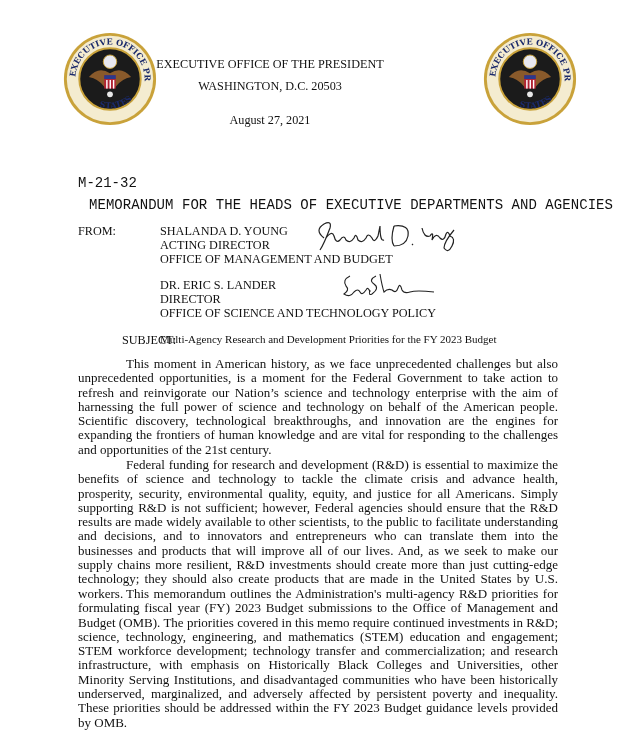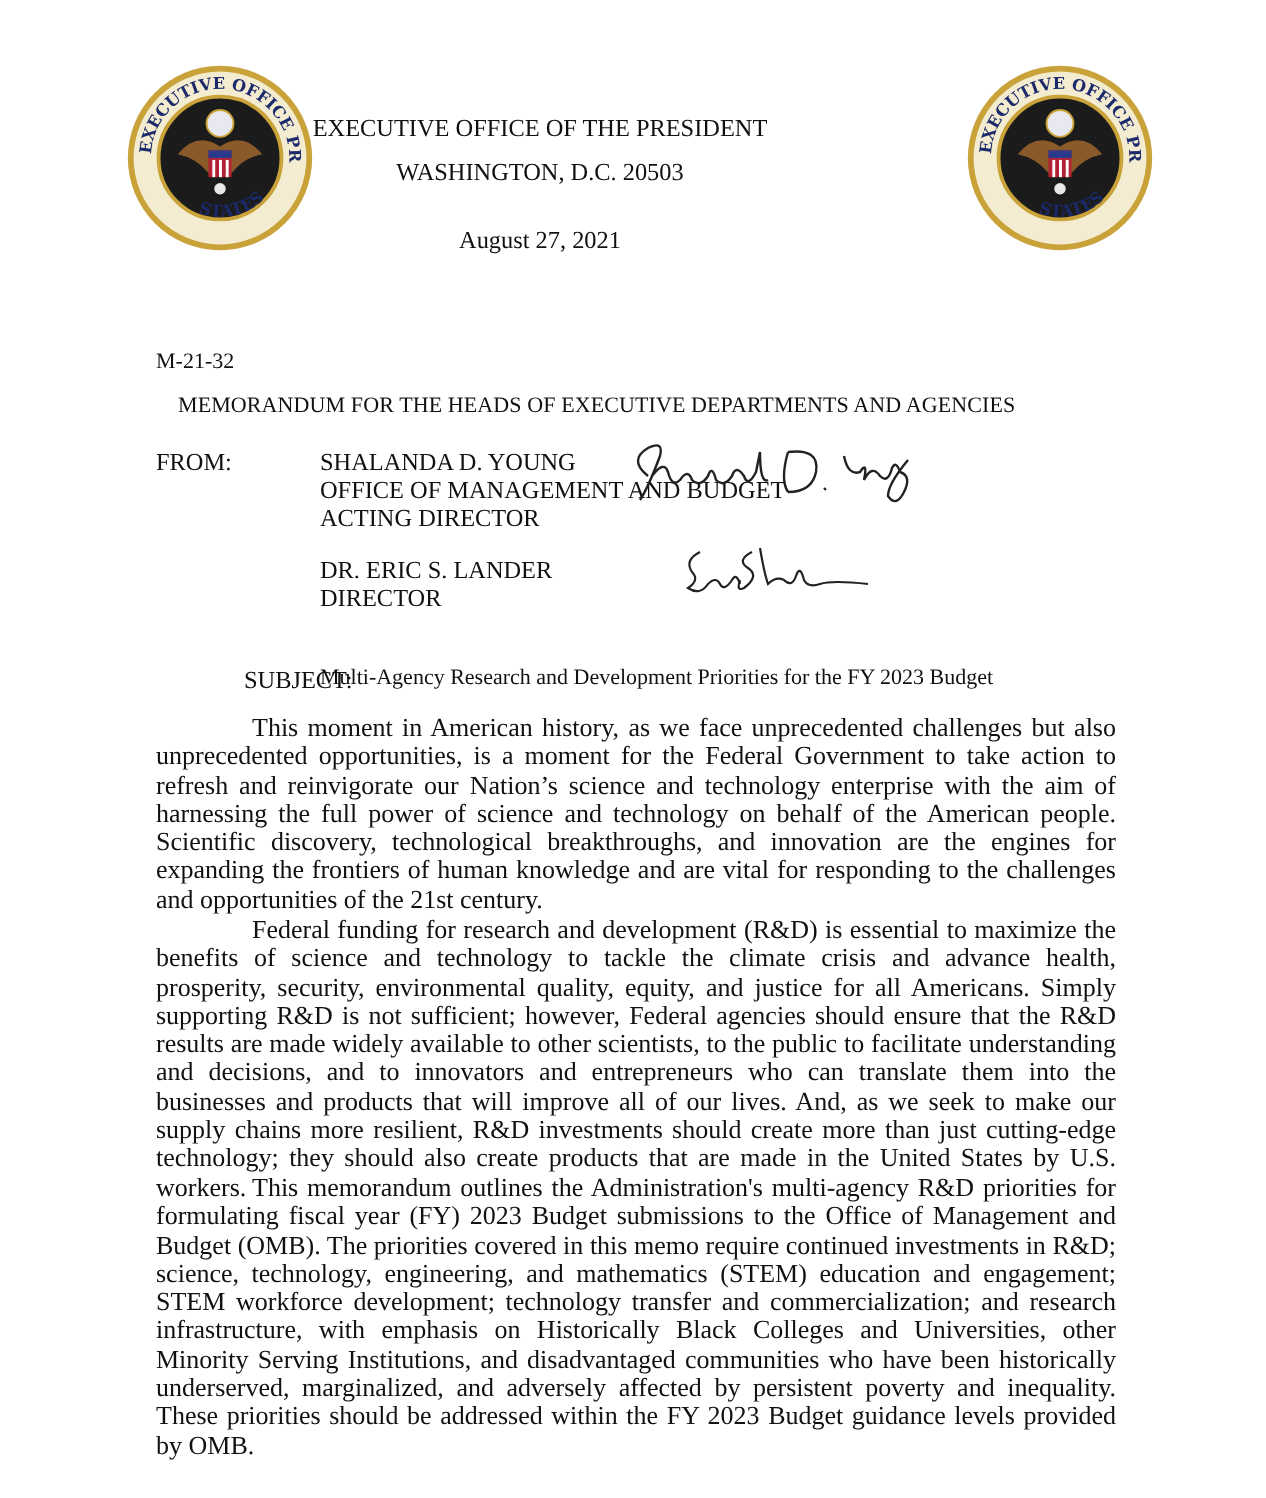--- a/index.html
+++ b/index.html
@@ -6,21 +6,21 @@
   body { width:633px; height:749px; position:relative; overflow:hidden;
          font-family:"Liberation Serif", "DejaVu Serif", serif; color:#111; }
   .seal { position:absolute; width:96px; height:96px; }
   .seal svg { width:96px; height:96px; display:block; }
   #seal-left { left:62px; top:31px; }
   #seal-right { left:482px; top:31px; }
   .hdr { position:absolute; left:0; width:540px; text-align:center; font-size:12.2px; }
   #hdr1 { top:57px; }
   #hdr2 { top:79px; }
   #hdr-date { top:113px; }
-  .line { position:absolute; font-size:11px; white-space:nowrap; }
+  .line { position:absolute; font-size:14px; white-space:nowrap;font-family:Liberation Mono, monospace; }
   #memo-num { left:78px; top:175px; }
   #memo-for { left:89px; top:197px; letter-spacing:0.05px; }
   .lbl { position:absolute; left:78px; font-size:12.2px; }
   #from-lbl { top:224px;text-align:center; }
   .sigblock { position:absolute; left:160px; font-size:12.2px; line-height:14px; }
   #sig1 { top:224px; }
   #sig2 { top:278px; }
   .sig { position:absolute; }
   #sign-young { left:310px; top:216px; width:150px; height:40px; }
   #sign-lander { left:340px; top:270px; width:95px; height:30px; }
@@ -79,34 +79,35 @@
 <div id="hdr2" class="hdr">WASHINGTON, D.C.  20503</div>
 <div id="hdr-date" class="hdr">August 27, 2021</div>
 
 <div id="memo-num" class="line">M-21-32</div>
 <div id="memo-for" class="line">MEMORANDUM FOR THE HEADS OF EXECUTIVE DEPARTMENTS AND AGENCIES</div>
 
 <div id="from-lbl" class="lbl">FROM:</div>
 
 <div id="sig1" class="sigblock">
   <div>SHALANDA D. YOUNG</div>
+  <div>ACTING DIRECTOR</div>
   <div>OFFICE OF MANAGEMENT AND BUDGET</div>
-  <div>ACTING DIRECTOR</div>
 </div>
 <div id="sign-young" class="sig">
   <svg viewBox="0 0 150 40" width="150" height="40">
     <path d="M14 22 Q4 14 14 8 Q22 4 20 12 Q14 28 10 34 M16 22 Q22 14 24 20 Q26 28 30 24 Q34 18 36 24 Q40 28 44 22 Q46 16 48 24 Q52 28 56 22 Q58 16 62 22 Q64 28 68 20 L70 10 Q70 26 74 24" fill="none" stroke="#222" stroke-width="1.2"></path>
     <path d="M84 10 Q80 24 84 30 M84 10 Q100 8 98 20 Q96 30 84 30 M102 28 L103 29" fill="none" stroke="#222" stroke-width="1.2"></path>
     <path d="M112 12 Q114 22 120 20 Q124 14 122 24 Q126 16 130 22 Q134 26 136 18 Q138 14 140 20 Q146 22 142 30 Q138 38 134 32 Q134 26 144 14" fill="none" stroke="#222" stroke-width="1.2"></path>
   </svg>
 </div>
 
 <div id="sig2" class="sigblock">
   <div>DR. ERIC S. LANDER</div>
   <div>DIRECTOR</div>
+  <div>OFFICE OF SCIENCE AND TECHNOLOGY POLICY</div>
 </div>
 <div id="sign-lander" class="sig">
   <svg viewBox="0 0 95 30" width="95" height="30">
     <path d="M10 6 Q2 10 6 16 Q10 20 4 24 Q10 28 14 22 Q18 18 20 22 Q22 26 26 20 Q28 16 30 22" fill="none" stroke="#222" stroke-width="1.1"></path>
     <path d="M36 6 Q28 10 34 14 Q40 18 32 24 Q28 26 30 20 M40 4 Q42 16 44 22 Q48 18 52 20 Q56 24 58 18 Q60 12 62 20 Q64 24 70 22 Q76 20 94 22" fill="none" stroke="#222" stroke-width="1.1"></path>
   </svg>
 </div>
 
 <div id="subj-lbl" class="lbl">SUBJECT:</div>
 <div id="subj-text">Multi-Agency Research and Development Priorities for the FY 2023 Budget</div>

